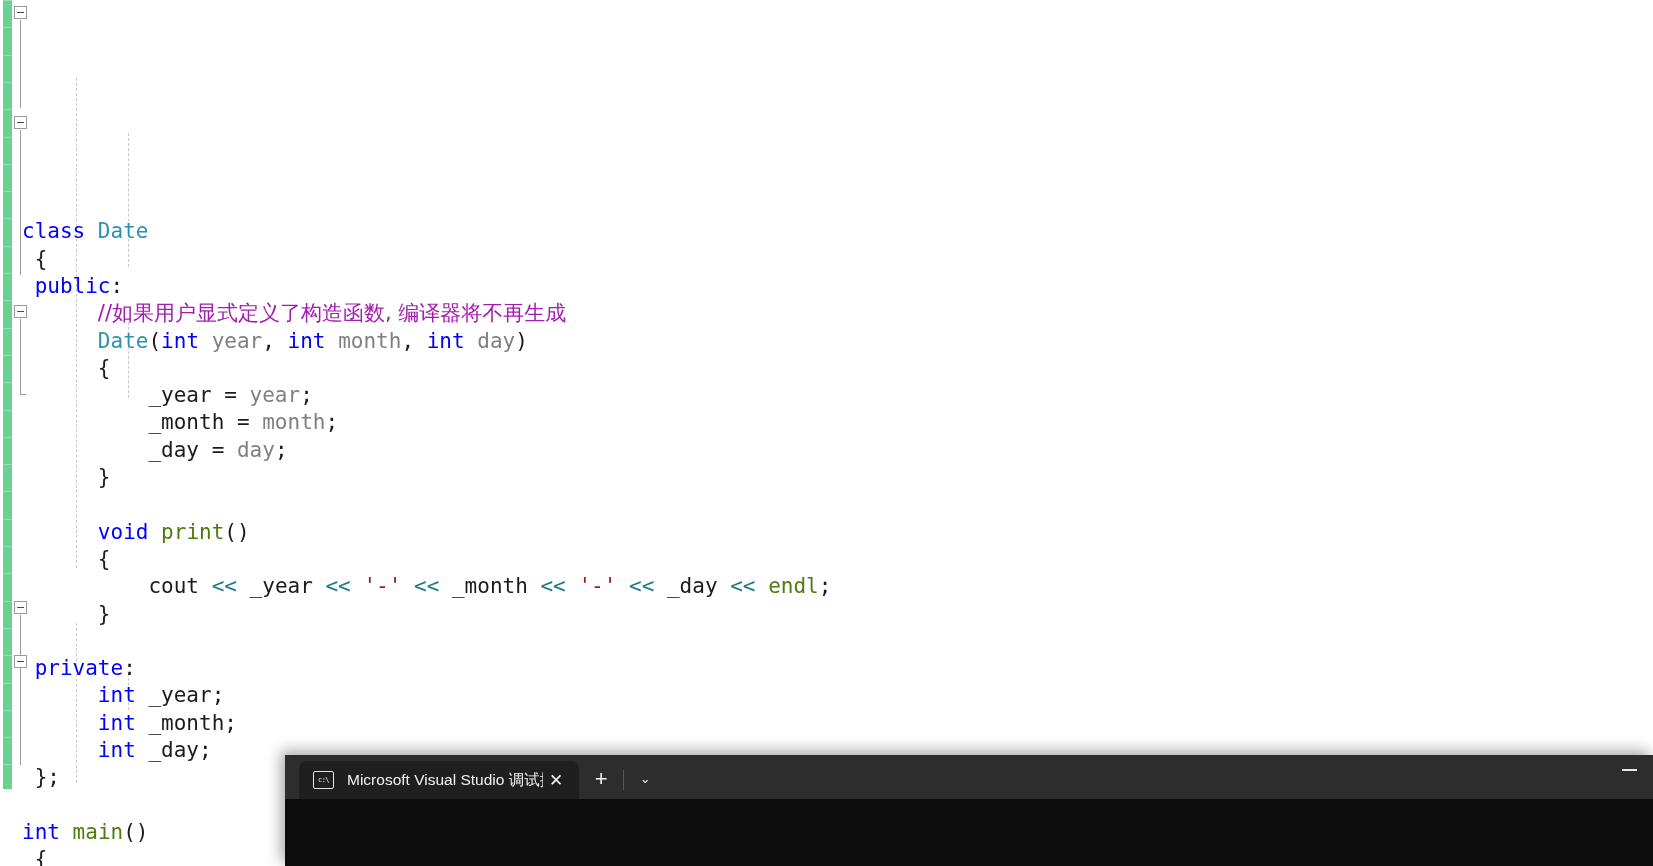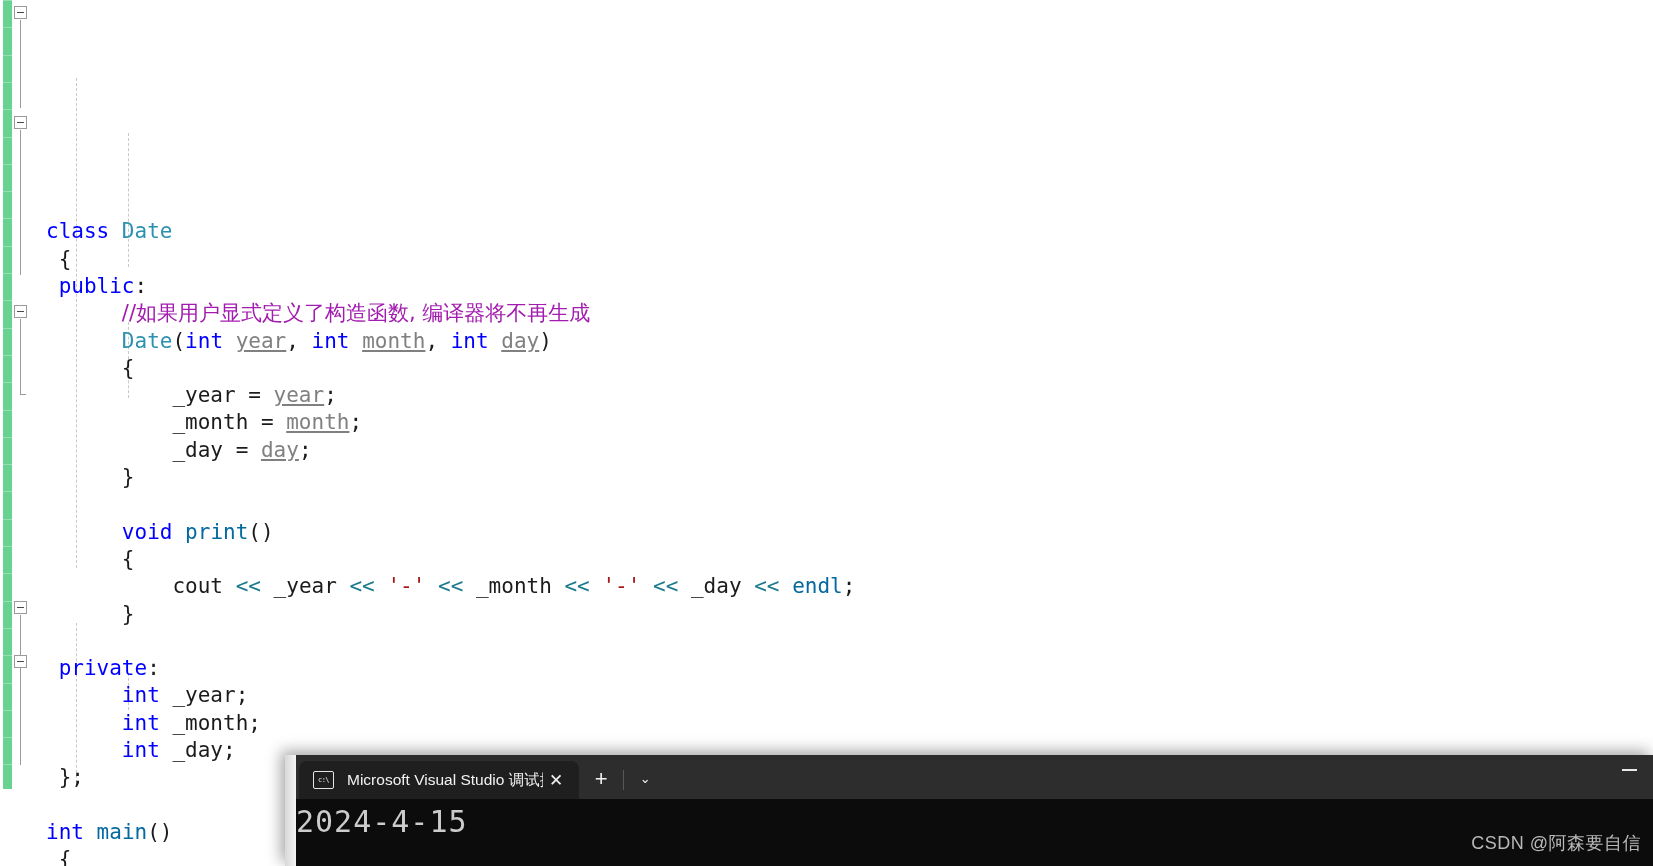--- a/index.html
+++ b/index.html
@@ -93,36 +93,35 @@
     font-family: "DejaVu Sans Mono", "Liberation Mono", monospace;
     font-size: 21px;
     line-height: 27.3px;
     white-space: pre;
     color: #1b1b1b;
   }
   .line {
     height: 27.3px;
     position: relative;
     padding-left: 4px;
-    margin-left: 24px;
   }
 
   
   .guide {
     position: absolute;
     top: 0;
     width: 0;
     border-left: 1px dashed #c8c8c8;
   }
 
   
   .kw      { color: #0000ff; }             
   .type    { color: #2b91af; }             
-  .fn      { color: #0369a1; }             
-  .param   { color: #808080; text-decoration: underline; }             
+  .fn      { color: #4d7c0f; }             
+  .param   { color: #808080; }             
   .cmt     { color: #a21caf; font-family:"DejaVu Sans", "Liberation Sans", sans-serif; } 
   .str     { color: #a31515; }             
   .op      { color: #1b7a8c; }             
   .plain   { color: #1b1b1b; }
 
   
   #terminal {
     position: absolute;
     left: 285px;
     top: 755px;
@@ -311,19 +310,14 @@
 
     <div class="term-divider"></div>
 
     <div class="term-dropdown">⌄</div>
 
     <div class="term-wincontrols">
       <div class="term-min"></div>
     </div>
   </div>
 
-  <div class="term-body">
-    <div class="term-scrollstrip"></div>
-    <div class="term-output">2024-4-15</div>
-    <div class="watermark">CSDN @阿森要自信</div>
-  </div>
 
 </div>
 
 </body></html>

